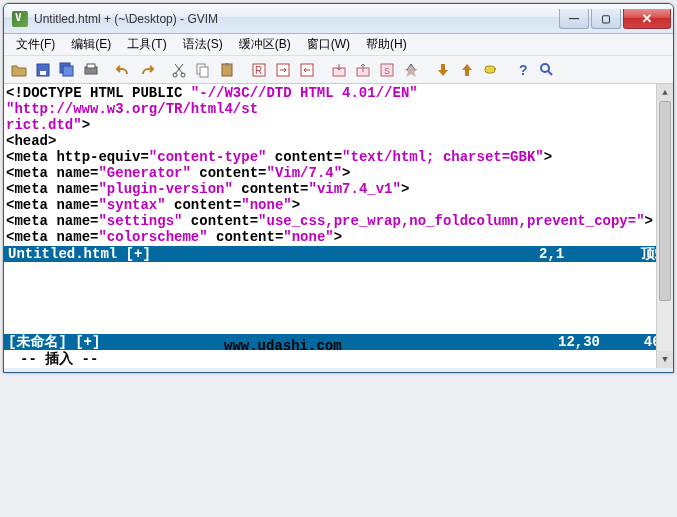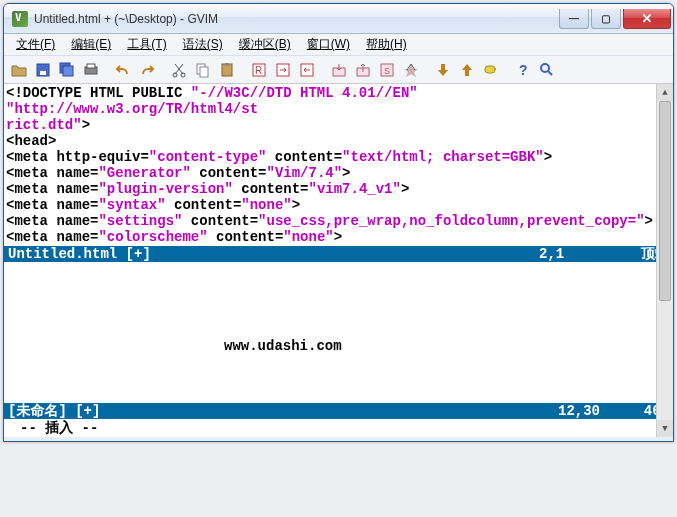--- a/index.html
+++ b/index.html
@@ -1,26 +1,26 @@
 <!DOCTYPE html>
 <html><head>
 <meta charset="utf-8">
 <style>
 * { margin: 0; padding: 0; box-sizing: border-box; }
 body { font-family: "Microsoft YaHei", "SimSun", sans-serif; background: #eceef2; width: 677px; height: 517px; overflow: hidden; }
-.window { width: 671px; height: 439px; margin: 3px; background: #fff; border: 1px solid #2b5b8b; border-radius: 6px 6px 0 0; box-shadow: 0 0 3px rgba(0,0,0,0.3); display: flex; flex-direction: column; }
+.window { width: 671px; height: 370px; margin: 3px; background: #fff; border: 1px solid #2b5b8b; border-radius: 6px 6px 0 0; box-shadow: 0 0 3px rgba(0,0,0,0.3); display: flex; flex-direction: column; }
 .titlebar { height: 30px; background: linear-gradient(to bottom, #f8fafe 0%, #e8eef8 45%, #d6e2f2 46%, #e2ecf8 100%); border-radius: 5px 5px 0 0; display: flex; align-items: center; padding: 0 2px 0 8px; border-bottom: 1px solid #a8b8cc; }
 .title-icon { width: 16px; height: 16px; margin-right: 6px; background: linear-gradient(135deg,#4a7a3a,#6aaa4a); border-radius: 2px; position: relative; }
 .title-icon::after { content: "V"; position: absolute; top: 0; left: 3px; font: bold 11px monospace; color: #fff; }
 .title-text { flex: 1; font-size: 12px; color: #333; }
 .winbtns { display: flex; gap: 2px; }
 .winbtn { width: 30px; height: 20px; border-radius: 0 0 3px 3px; display: flex; align-items: center; justify-content: center; font-size: 10px; font-weight: bold; color: #333; cursor: pointer; background: linear-gradient(to bottom,#e8eef8,#c8d8ec); border: 1px solid #9ab; border-top: none; }
 .winbtn.close { width: 48px; background: linear-gradient(to bottom,#e89090 0%,#d85050 45%,#c83030 46%,#d04040 100%); color: #fff; border-color: #a03030; font-size: 13px; }
 .menubar { height: 22px; background: #f3f5f9; display: flex; align-items: center; padding: 0 6px; gap: 4px; font-size: 12px; color: #000; border-bottom: 1px solid #dde; }
-.menubar span { padding: 2px 6px; cursor: pointer; text-decoration: underline; }
+.menubar span { padding: 2px 6px; cursor: pointer; }
 .toolbar { height: 28px; background: #f3f5f9; display: flex; align-items: center; padding: 0 4px; gap: 2px; border-bottom: 1px solid #ccc; }
 .tb { width: 22px; height: 22px; display: flex; align-items: center; justify-content: center; cursor: pointer; border-radius: 2px; font-size: 14px; }
 .tb svg { width: 16px; height: 16px; }
 .sep { width: 6px; height: 22px; }
 .editor { flex: 1; background: #fff; font: bold 14px "Courier New", monospace; color: #000; overflow: hidden; display: flex; flex-direction: column; position: relative; }
 .scroll-v { position: absolute; right: 0; top: 0; bottom: 0; width: 17px; background: #e9e9e9; border-left: 1px solid #ccc; }
 .scroll-thumb { position: absolute; top: 17px; left: 2px; right: 2px; height: 200px; background: #cdcdcd; border: 1px solid #aaa; border-radius: 2px; }
 .scroll-arr { position: absolute; left: 0; right: 0; height: 17px; background: #e0e0e0; display: flex; align-items: center; justify-content: center; font-size: 9px; color: #555; }
 .buf1 { padding: 1px 2px; line-height: 16px; letter-spacing: 0; }
 .teal { color: #000000; }

